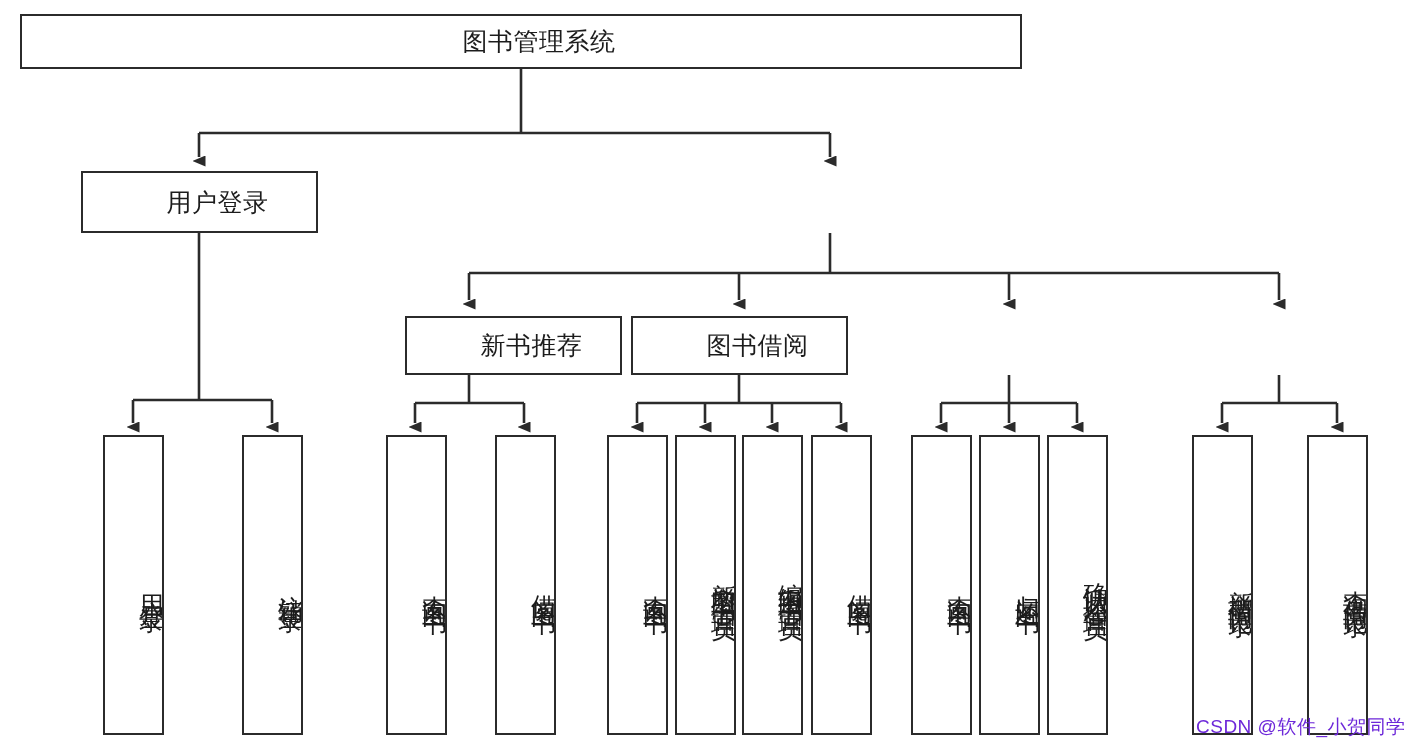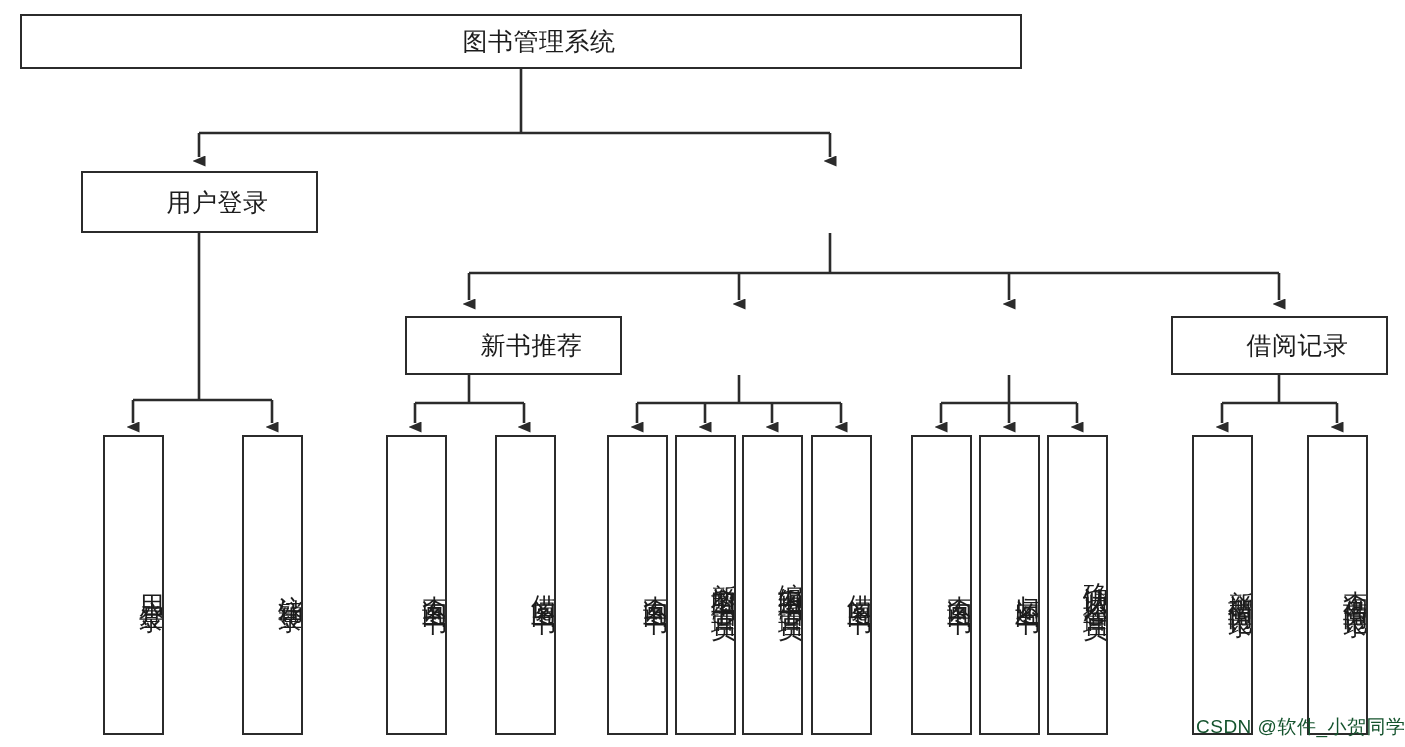--- a/index.html
+++ b/index.html
@@ -46,21 +46,21 @@
   }
   .node-box.vertical .node-label {
     writing-mode: vertical-rl;
     text-orientation: upright;
     line-height: 1.0;
     letter-spacing: 5px;
     font-size: 25px;
   }
   .watermark {
     position: absolute;
-    color: #14532d;
+    color: #6d28d9;
     font-size: 19px;
     white-space: nowrap;
     letter-spacing: 0.5px;
     font-family: "Liberation Sans", "DejaVu Sans", sans-serif;
     pointer-events: none;
   }
 </style>
 </head>
 <body>
 
@@ -121,22 +121,22 @@
     <span class="node-label">图书管理系统</span>
   </div>
 
   <div class="node-box" style="left:81px; top:171px; width:237px; height:62px;">
     <span class="node-label">用户登录</span>
   </div>
 
   <div class="node-box" style="left:361px; top:316px; width:217px; height:59px;margin-left:44px;">
     <span class="node-label">新书推荐</span>
   </div>
-  <div class="node-box" style="left:1171px; top:316px; width:217px; height:59px;">
-    <span class="node-label">借阅记录</span>
+  <div class="node-box" style="left:631px; top:316px; width:217px; height:59px;">
+    <span class="node-label">图书借阅</span>
   </div>
 
   <div class="node-box vertical" style="left:103px; top:435px; width:61px; height:300px;">
     <span class="node-label">用户登录</span>
   </div>
   <div class="node-box vertical" style="left:242px; top:435px; width:61px; height:300px;">
     <span class="node-label">注销登录</span>
   </div>
 
   <div class="node-box vertical" style="left:386px; top:435px; width:61px; height:300px;">

